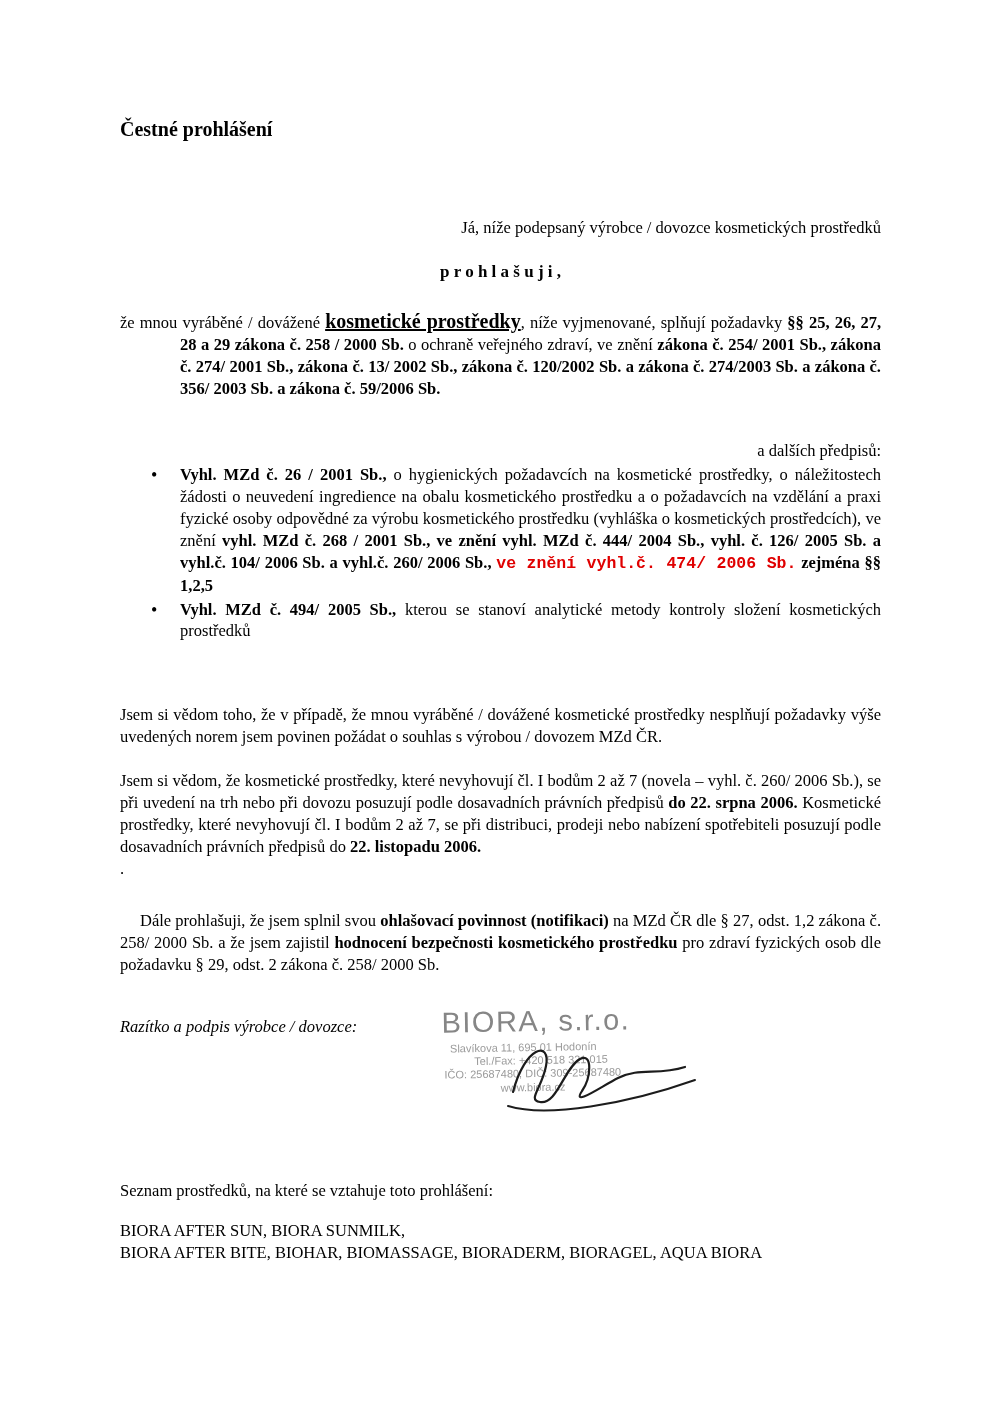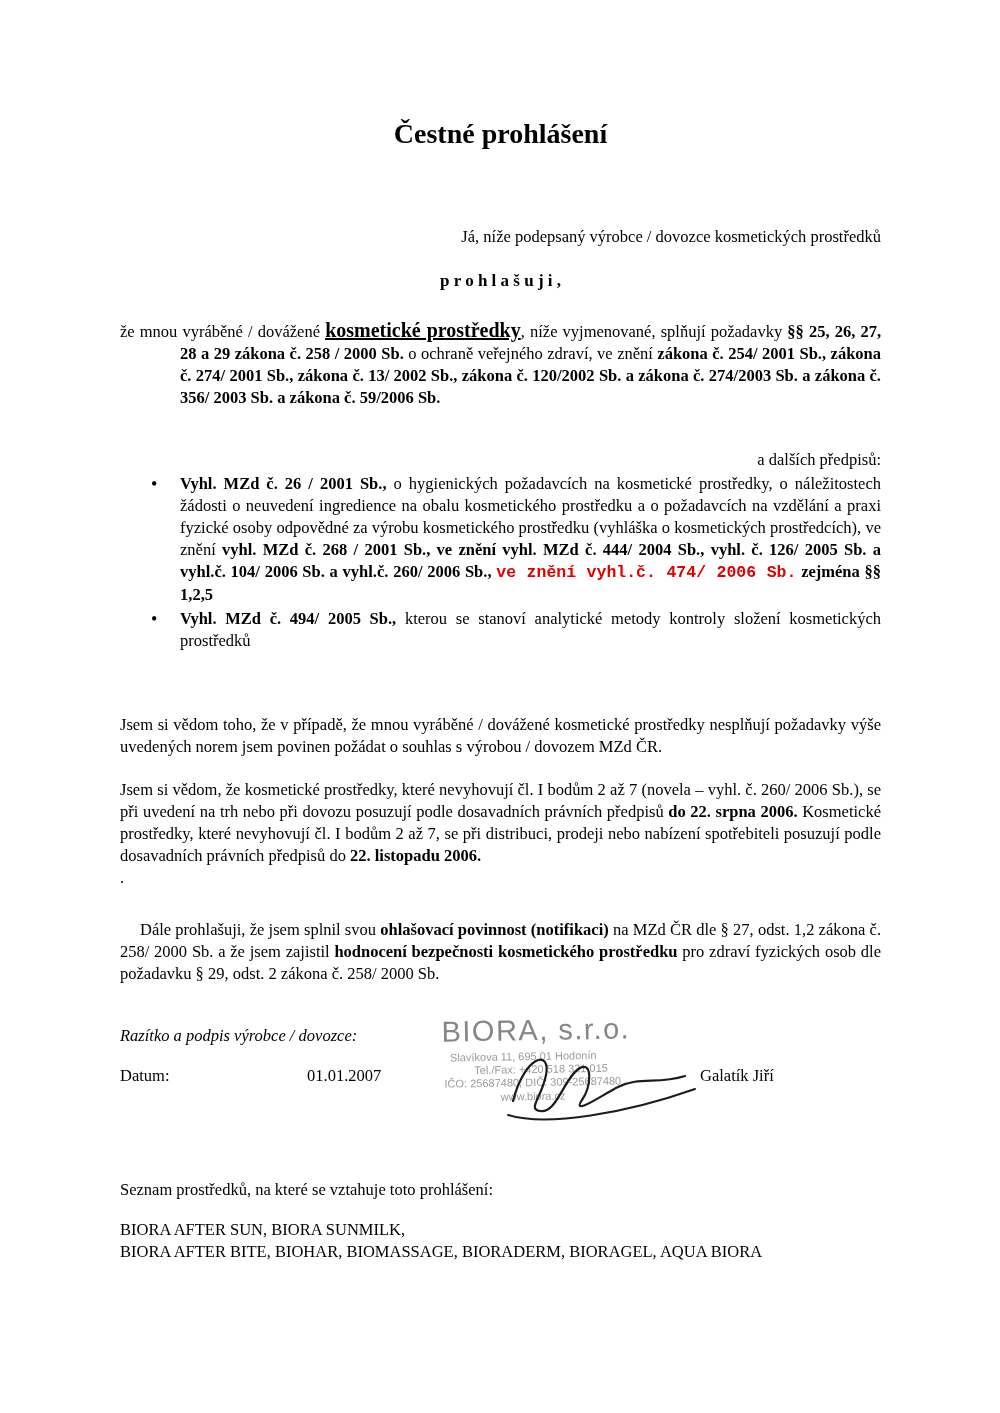--- a/index.html
+++ b/index.html
@@ -14,21 +14,21 @@
     font-size:16.5px;
     line-height:1.33;
     padding:0 119px 0 120px;
     overflow:hidden;
   }
   .b   { font-weight:bold; }
   .u   { text-decoration:underline; }
   .red { color:var(--red, #e00000);font-family:Liberation Mono, monospace; }
   .big { font-size:20px; }
 
-  .title { text-align:center; font-weight:bold; font-size:28px; padding-top:118px; line-height:1.15; }
+  .title { text-align:left; font-weight:bold; font-size:20px; padding-top:118px; line-height:1.15; }
   .center { text-align:center; }
   .intro   { margin-top:76px;text-align:right; }
   .declare { margin-top:22px; font-weight:bold; font-size:17px; }
 
   .para { text-align:justify; }
   .hang { margin-top:24px; padding-left:60px; text-indent:-60px; }
 
   .further { margin-top:40px;text-align:right; }
 
   ul.bullets { list-style:none; margin-top:2px; }
@@ -55,21 +55,21 @@
   .stamp-line.l2 { margin-left:32px; }
   .stamp-line.l3 { margin-left:2px; }
   .stamp-line.l4 { margin-left:58px; }
   .signature { position:absolute; left:385px; top:28px; }
 
   .datum-row { position:absolute; left:0; top:46px; width:100%; height:24px; }
   .datum-label { position:absolute; left:0; }
   .date-value  { position:absolute; left:187px; }
   .signer      { position:absolute; left:580px; }
 
-  .seznam { margin-top:12px; }
+  .seznam { margin-top:22px; }
   .product-line { margin-top:0; }
   .product-line.first { margin-top:18px; }
 </style>
 </head>
 <body>
 
 <div class="page">
 
   <h1 class="title">Čestné prohlášení</h1>
 
@@ -103,25 +103,20 @@
       <div class="stamp-line l2">Tel./Fax: +420 518 321 015</div>
       <div class="stamp-line l3">IČO: 25687480, DIČ: 309-25687480</div>
       <div class="stamp-line l4">www.biora.cz</div>
     </div>
 
     <svg class="signature" width="195" height="88" viewBox="0 0 195 88" aria-hidden="true">
       <path d="M8 54 C 20 8, 46 2, 41 28 C 37 50, 22 62, 35 64 C 52 67, 59 30, 75 21 C 88 14, 86 40, 77 53 C 66 70, 97 48, 113 40 C 135 29, 152 38, 180 29" stroke="#1c1c1c" stroke-width="2.2" fill="none" stroke-linecap="round"></path>
       <path d="M3 68 C 42 80, 122 66, 190 42" stroke="#1c1c1c" stroke-width="2" fill="none" stroke-linecap="round"></path>
     </svg>
 
-    <div class="datum-row">
-      <span class="datum-label">Datum:</span>
-      <span class="date-value">01.01.2007</span>
-      <span class="signer">Galatík Jiří</span>
-    </div>
   </div>
 
   <p class="seznam">Seznam prostředků, na které se vztahuje toto prohlášení:</p>
 
   <p class="product-line first">BIORA AFTER SUN, BIORA SUNMILK,</p>
   <p class="product-line">BIORA AFTER BITE, BIOHAR, BIOMASSAGE, BIORADERM, BIORAGEL, AQUA BIORA</p>
 
 </div>
 
 </body></html>

